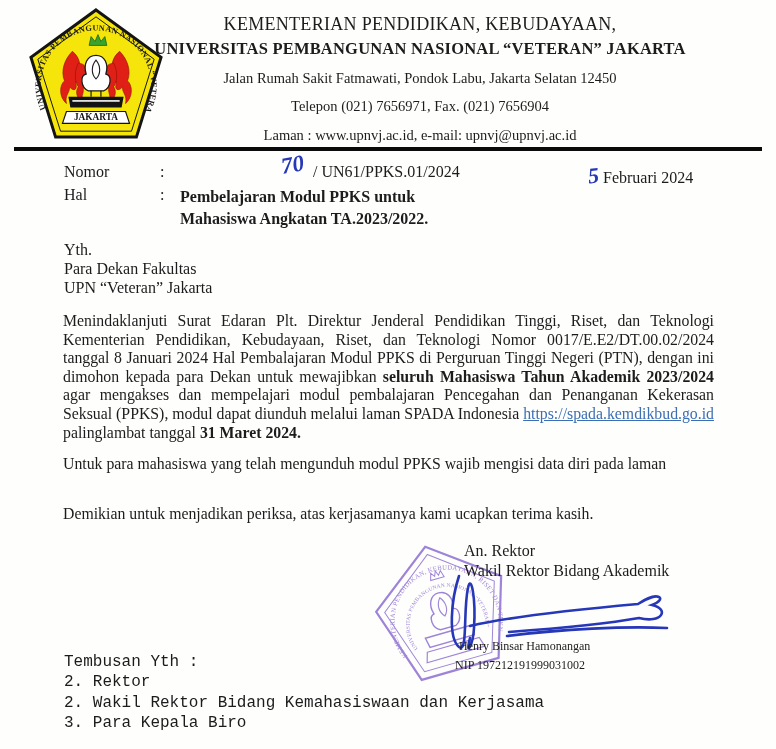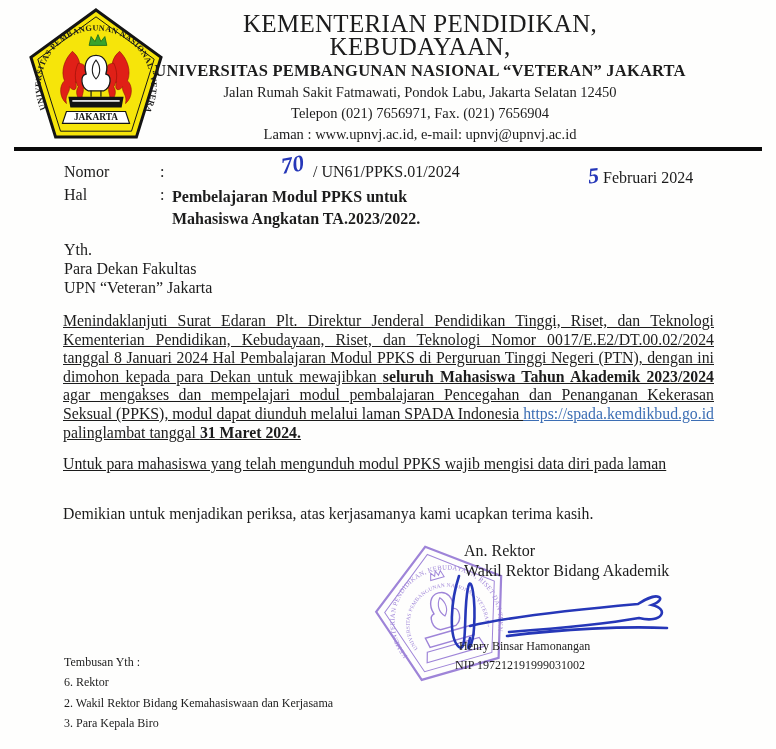--- a/index.html
+++ b/index.html
@@ -5,41 +5,41 @@
   * { margin:0; padding:0; box-sizing:border-box; }
   html,body { background:#ffffff; }
   .page {
     position:relative; width:776px; height:749px; margin:0 auto;
     background:#fefefd; overflow:hidden;
     font-family:"Liberation Serif", serif; color:#1c1c1c;
   }
   
   .logo-wrap { position:absolute; left:26px; top:6px; width:140px; height:138px; }
   .header { position:absolute; left:150px; top:13px; width:540px; text-align:center; }
-  .hdr-min  { font-size:25px; line-height:22.5px; letter-spacing:.3px; }
+  .hdr-min  { font-size:18px; line-height:22.5px; letter-spacing:.3px; }
   .hdr-univ { font-size:16.5px; font-weight:bold; letter-spacing:.2px; margin-top:3px; }
-  .hdr-addr { font-size:14.5px; line-height:18.8px; margin-top:2px; }
+  .hdr-addr { font-size:14.5px; line-height:18.8px; margin-top:10px; }
   .rule { position:absolute; left:14px; top:147px; width:748px; height:4px; background:#0a0a0a; }
   
   .abs { position:absolute; font-size:16px; }
   .ink { color:#2637b8; font-style:italic; font-weight:bold; display:inline-block; }
   .hw-nomor { left:281px; top:152px; font-size:23px; transform:rotate(-10deg); }
-  .hal-text { font-weight:bold; line-height:21.5px; }
+  .hal-text { font-weight:bold; line-height:21.5px;margin-left:8px; }
   
   .para { position:absolute; left:63px; width:651px; font-size:15.8px; line-height:18.6px; }
-  .just { text-align:justify;text-decoration:underline; }
+  .just { text-align:justify; }
   .bold { font-weight:bold; }
   a.doclink { color:#3c6eb4; text-decoration:underline; cursor:pointer; }
   
   .sig-an   { position:absolute; left:464px; top:541px; font-size:16px; line-height:19.5px; }
   .sig-name { position:absolute; left:455px; top:637px; font-size:12px; line-height:19px; }
   .stamp-wrap { position:absolute; left:372px; top:536px; width:146px; height:160px; opacity:.82; }
   .ink-svg  { position:absolute; left:413px; top:568px; width:302px; height:102px; }
   
-  .tembusan { position:absolute; left:64px; top:652px; font-size:12px; line-height:20.3px; }
+  .tembusan { position:absolute; left:64px; top:652px; font-size:16px; line-height:20.3px;font-family:Liberation Mono, monospace; }
 </style>
 </head>
 <body>
 
 <div class="page">
 
   <div class="logo-wrap">
     <svg viewBox="0 0 140 140" width="140" height="138">
       <defs>
         <path id="arcLogo" d="M 20,106 A 56,56 0 1 1 120,106" fill="none"></path>
@@ -149,18 +149,18 @@
     </g>
   </svg>
 
   <div class="sig-name">
     <div style="padding-left:4px;">Henry Binsar Hamonangan</div>
     <div>NIP 197212191999031002</div>
   </div>
 
   <div class="tembusan">
     <div>Tembusan Yth :</div>
-    <div>6. Rektor</div>
+    <div>2. Rektor</div>
     <div>2. Wakil Rektor Bidang Kemahasiswaan dan Kerjasama</div>
     <div>3. Para Kepala Biro</div>
   </div>
 
 </div>
 
 </body></html>

